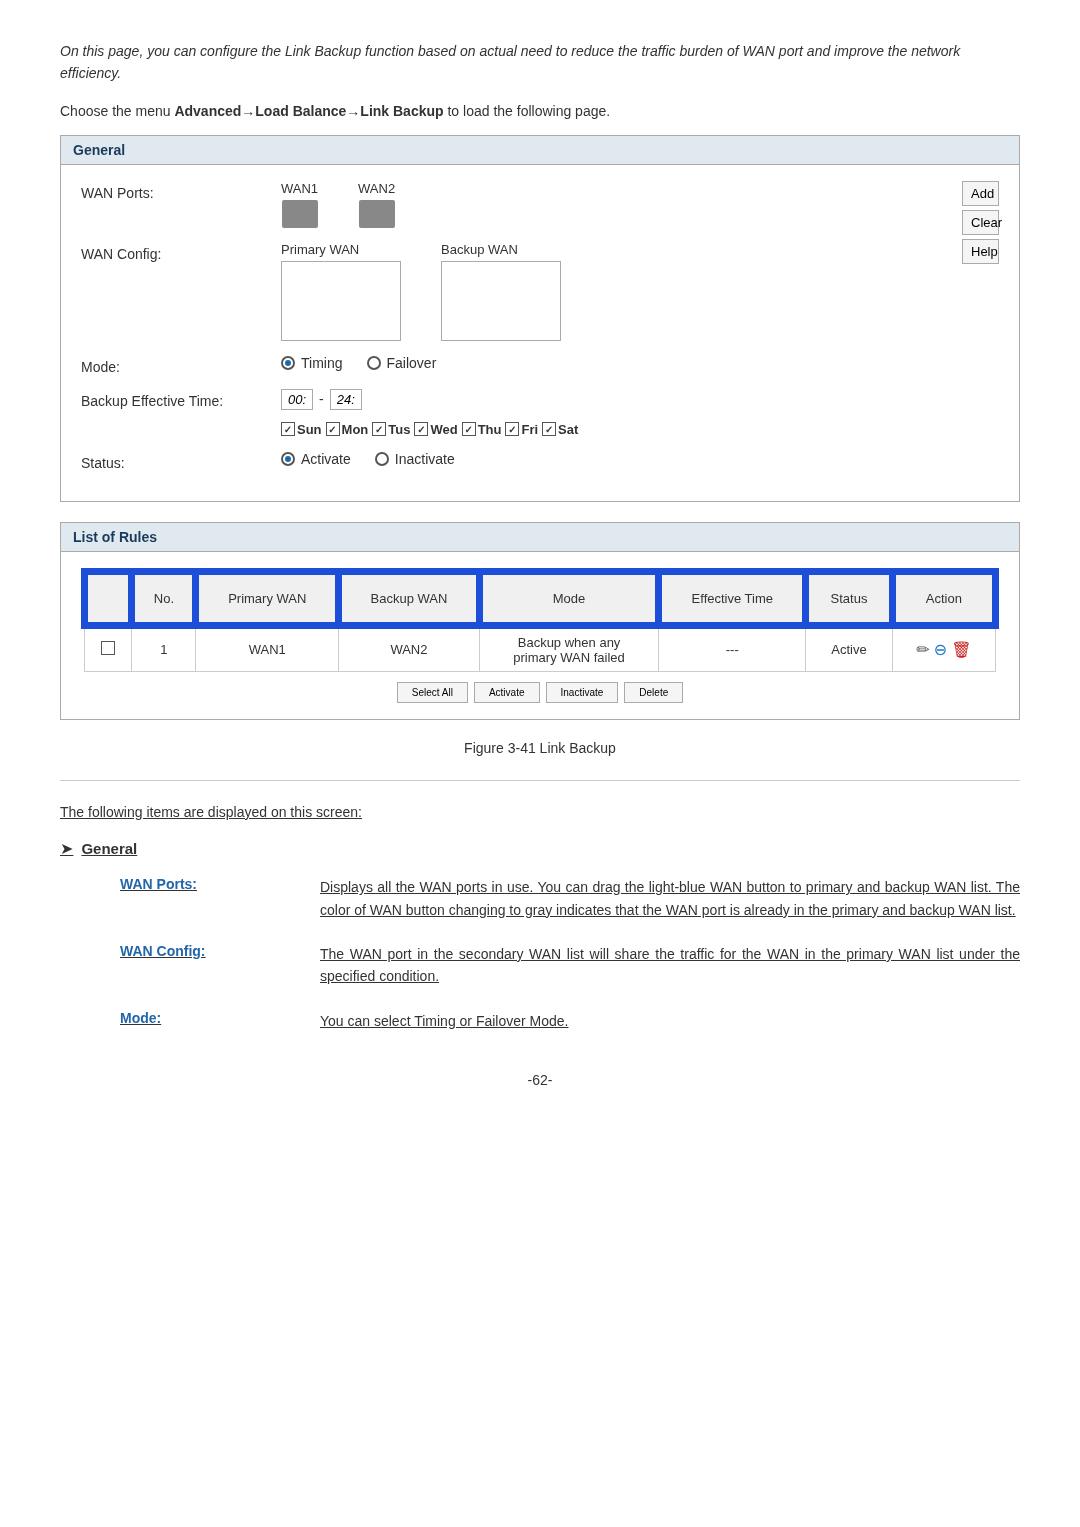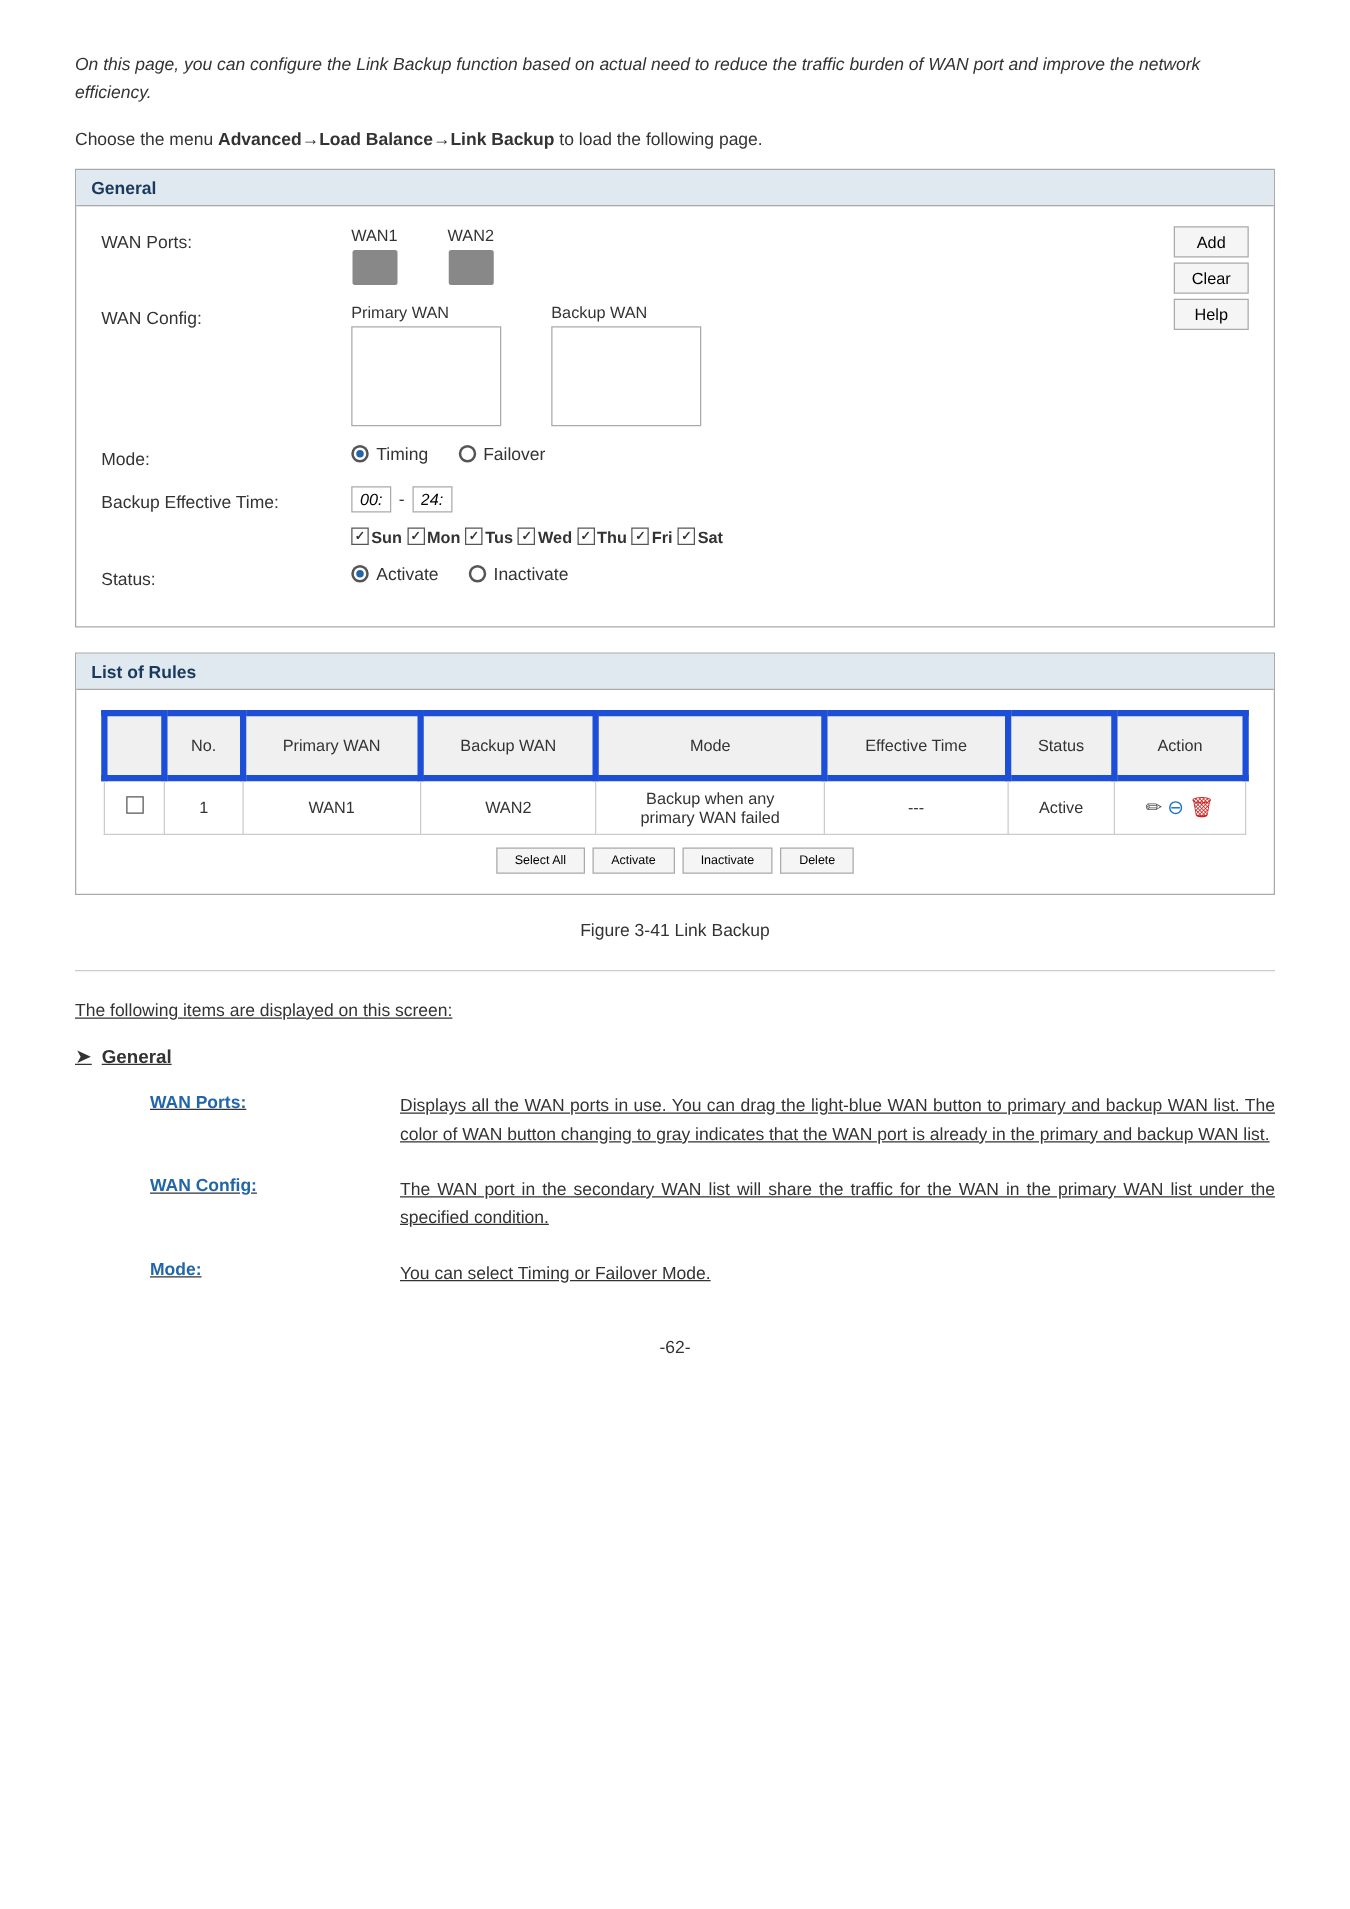--- a/index.html
+++ b/index.html
@@ -101,21 +101,21 @@
     
     .side-buttons {
       position: absolute;
       right: 20px;
       top: 16px;
       display: flex;
       flex-direction: column;
       gap: 4px;
     }
     .side-btn {
-      width: 60px;
+      width: 37px;
       padding: 4px 8px;
       border: 1px solid #aaa;
       background: #f5f5f5;
       cursor: pointer;
       font-size: 13px;
       text-align: center;
     }
     
     .radio-option {
       display: flex;
@@ -179,21 +179,21 @@
       color: #333;
     }
     
     .rules-table {
       width: 100%;
       border-collapse: collapse;
       font-size: 13px;
     }
     .rules-table th {
       background: #f0f0f0;
-      border: 5px solid #1d4ed8;
+      border: 7px solid #1d4ed8;
       padding: 16px 10px;
       text-align: center;
       font-weight: normal;
       margin-top: 40px;
     }
     .rules-table td {
       border: 1px solid #ccc;
       padding: 6px 10px;
       text-align: center;
     }

